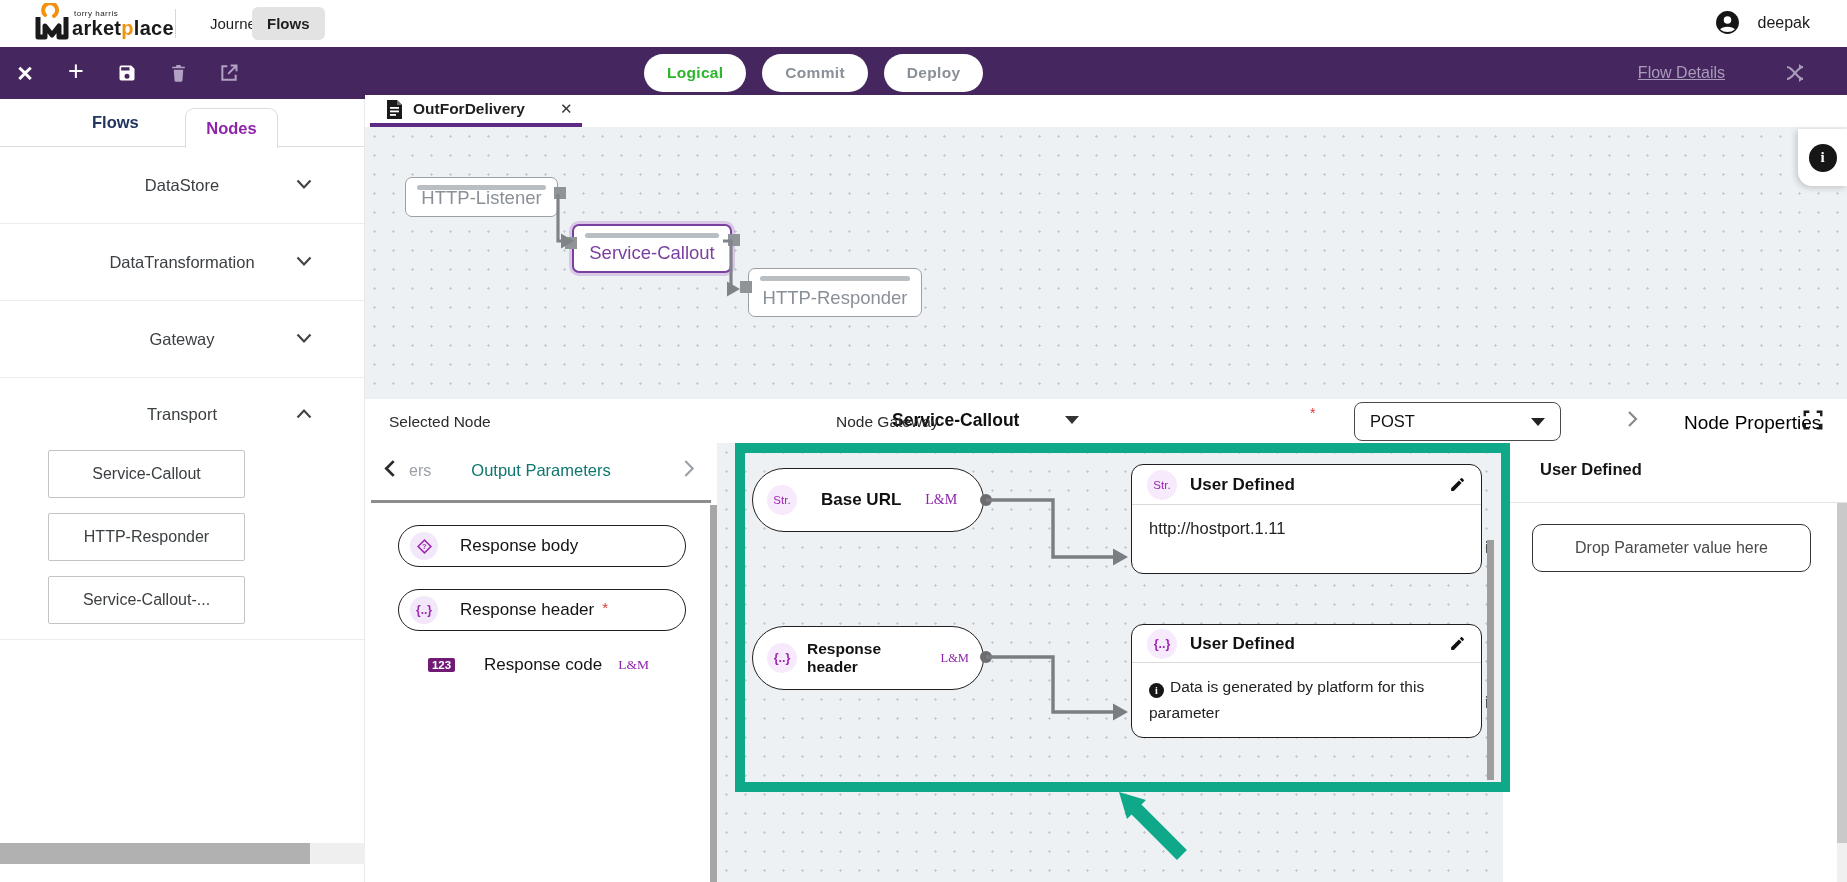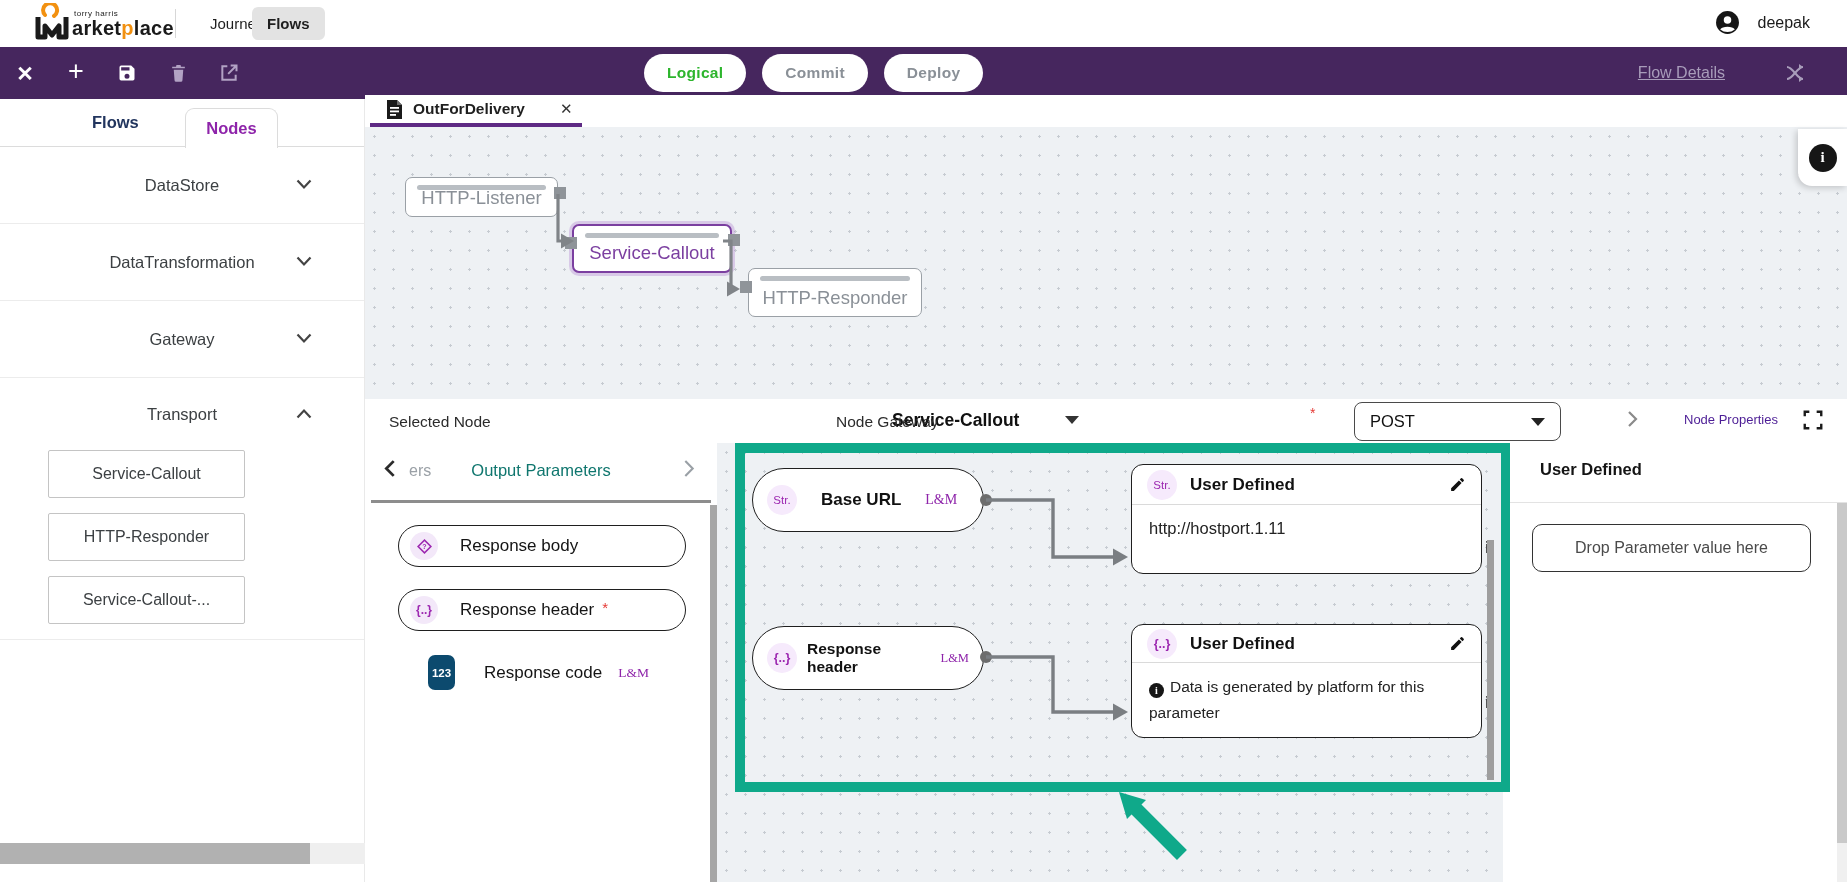--- a/index.html
+++ b/index.html
@@ -70,37 +70,37 @@
   .node-bar { position:absolute; left:365px; top:399px; right:0; height:44px; background:#fff; }
   .nb-label { position:absolute; top:14px; font-size:15.5px; color:#2b2b2b; }
   .nb-selected { position:absolute; left:527px; top:11px; font-size:17.5px; font-weight:bold; color:#101010; cursor:pointer; }
   .caret-down { width:0; height:0; border-left:7px solid transparent; border-right:7px solid transparent; border-top:8px solid #333; }
   .nb-caret { position:absolute; left:700px; top:17px; cursor:pointer; }
   .nb-req { position:absolute; left:945px; top:6px; color:#e53935; font-size:14px; }
   .nb-select { position:absolute; left:989px; top:3px; width:207px; height:39px; border:1.6px solid #4a4a4a; border-radius:8px; background:#fff; display:flex; align-items:center; padding:0 15px; cursor:pointer; }
   .nb-select .val { font-size:16.5px; color:#111; }
   .nb-select .caret-down { margin-left:auto; border-top-color:#222; }
   .nb-chev { position:absolute; left:1262px; top:11px; color:#8a8a8a; }
-  .nb-props { position:absolute; left:1319px; top:13px; font-size:13px; color:#4c1d95; cursor:pointer; }
+  .nb-props { position:absolute; left:1319px; top:13px; font-size:19px; color:#000000; cursor:pointer; }
   .nb-full { position:absolute; right:23px; top:10px; color:#1a1a1a; cursor:pointer; }
 
   
   .params-col { position:absolute; left:365px; top:443px; width:352px; bottom:0; background:#fff; }
   .pc-head { position:relative; height:57px; }
   .pc-back { position:absolute; left:19px; top:16px; color:#2b2b2b; cursor:pointer; }
   .pc-prev { position:absolute; left:44px; top:19px; font-size:16px; color:#9aa0a6; }
   .pc-title { position:absolute; left:0; right:0; top:18px; text-align:center; font-size:16.5px; font-weight:normal; color:#0f766e; }
   .pc-next { position:absolute; right:22px; top:16px; color:#9aa0a6; cursor:pointer; }
   .pc-divider { height:3px; background:#8d8d8d; margin:0 6px 0 6px; }
   .param-pill { position:relative; margin:22px 0 0 33px; width:288px; height:42px; border:1.4px solid #1f1f1f; border-radius:21px; background:#fff; display:flex; align-items:center; padding-left:11px; cursor:grab; }
   .icon-bubble { width:28px; height:28px; border-radius:50%; background:#f3e8f9; display:flex; align-items:center; justify-content:center; color:#9c27b0; flex:none; }
   .param-pill .p-label { font-size:17px; color:#141414; margin-left:22px; }
   .req-star { color:#e53935; font-size:15px; margin-left:8px; position:relative; top:-3px; }
   .param-plain { display:flex; align-items:center; margin:24px 0 0 63px; cursor:grab; }
-  .badge-123 { width:27px; height:35px; border-radius:7px; background:#0c4a6e; color:#fff; font-size:11.5px; font-weight:bold; display:flex; align-items:center; justify-content:center; }
+  .badge-123 { width:27px; height:14px; border-radius:2px; background:#701a75; color:#fff; font-size:11.5px; font-weight:bold; display:flex; align-items:center; justify-content:center; }
   .param-plain .p-label { font-size:17px; color:#141414; margin-left:29px; }
   .lm { font-family:"Liberation Serif", serif; color:#8e24aa; }
   .param-plain .lm { font-size:13.5px; margin-left:16px; }
   .params-vscroll { position:absolute; left:345px; top:62px; width:8px; bottom:0; background:#a6a6a6; cursor:pointer; }
 
   .map-area { position:absolute; left:717px; top:443px; width:786px; bottom:0; }
   .hl-box { position:absolute; left:18px; top:0; width:776px; height:349px; border:10px solid #0fa98a; }
   .map-pill { position:absolute; background:#fff; border:1.4px solid #1f1f1f; border-radius:33px; display:flex; align-items:center; padding:0 14px; }
   .type-bubble { width:30px; height:30px; border-radius:50%; background:#f6eafc; display:flex; align-items:center; justify-content:center; color:#9c27b0; flex:none; }
   .type-bubble .t-str { font-size:11.5px; }

